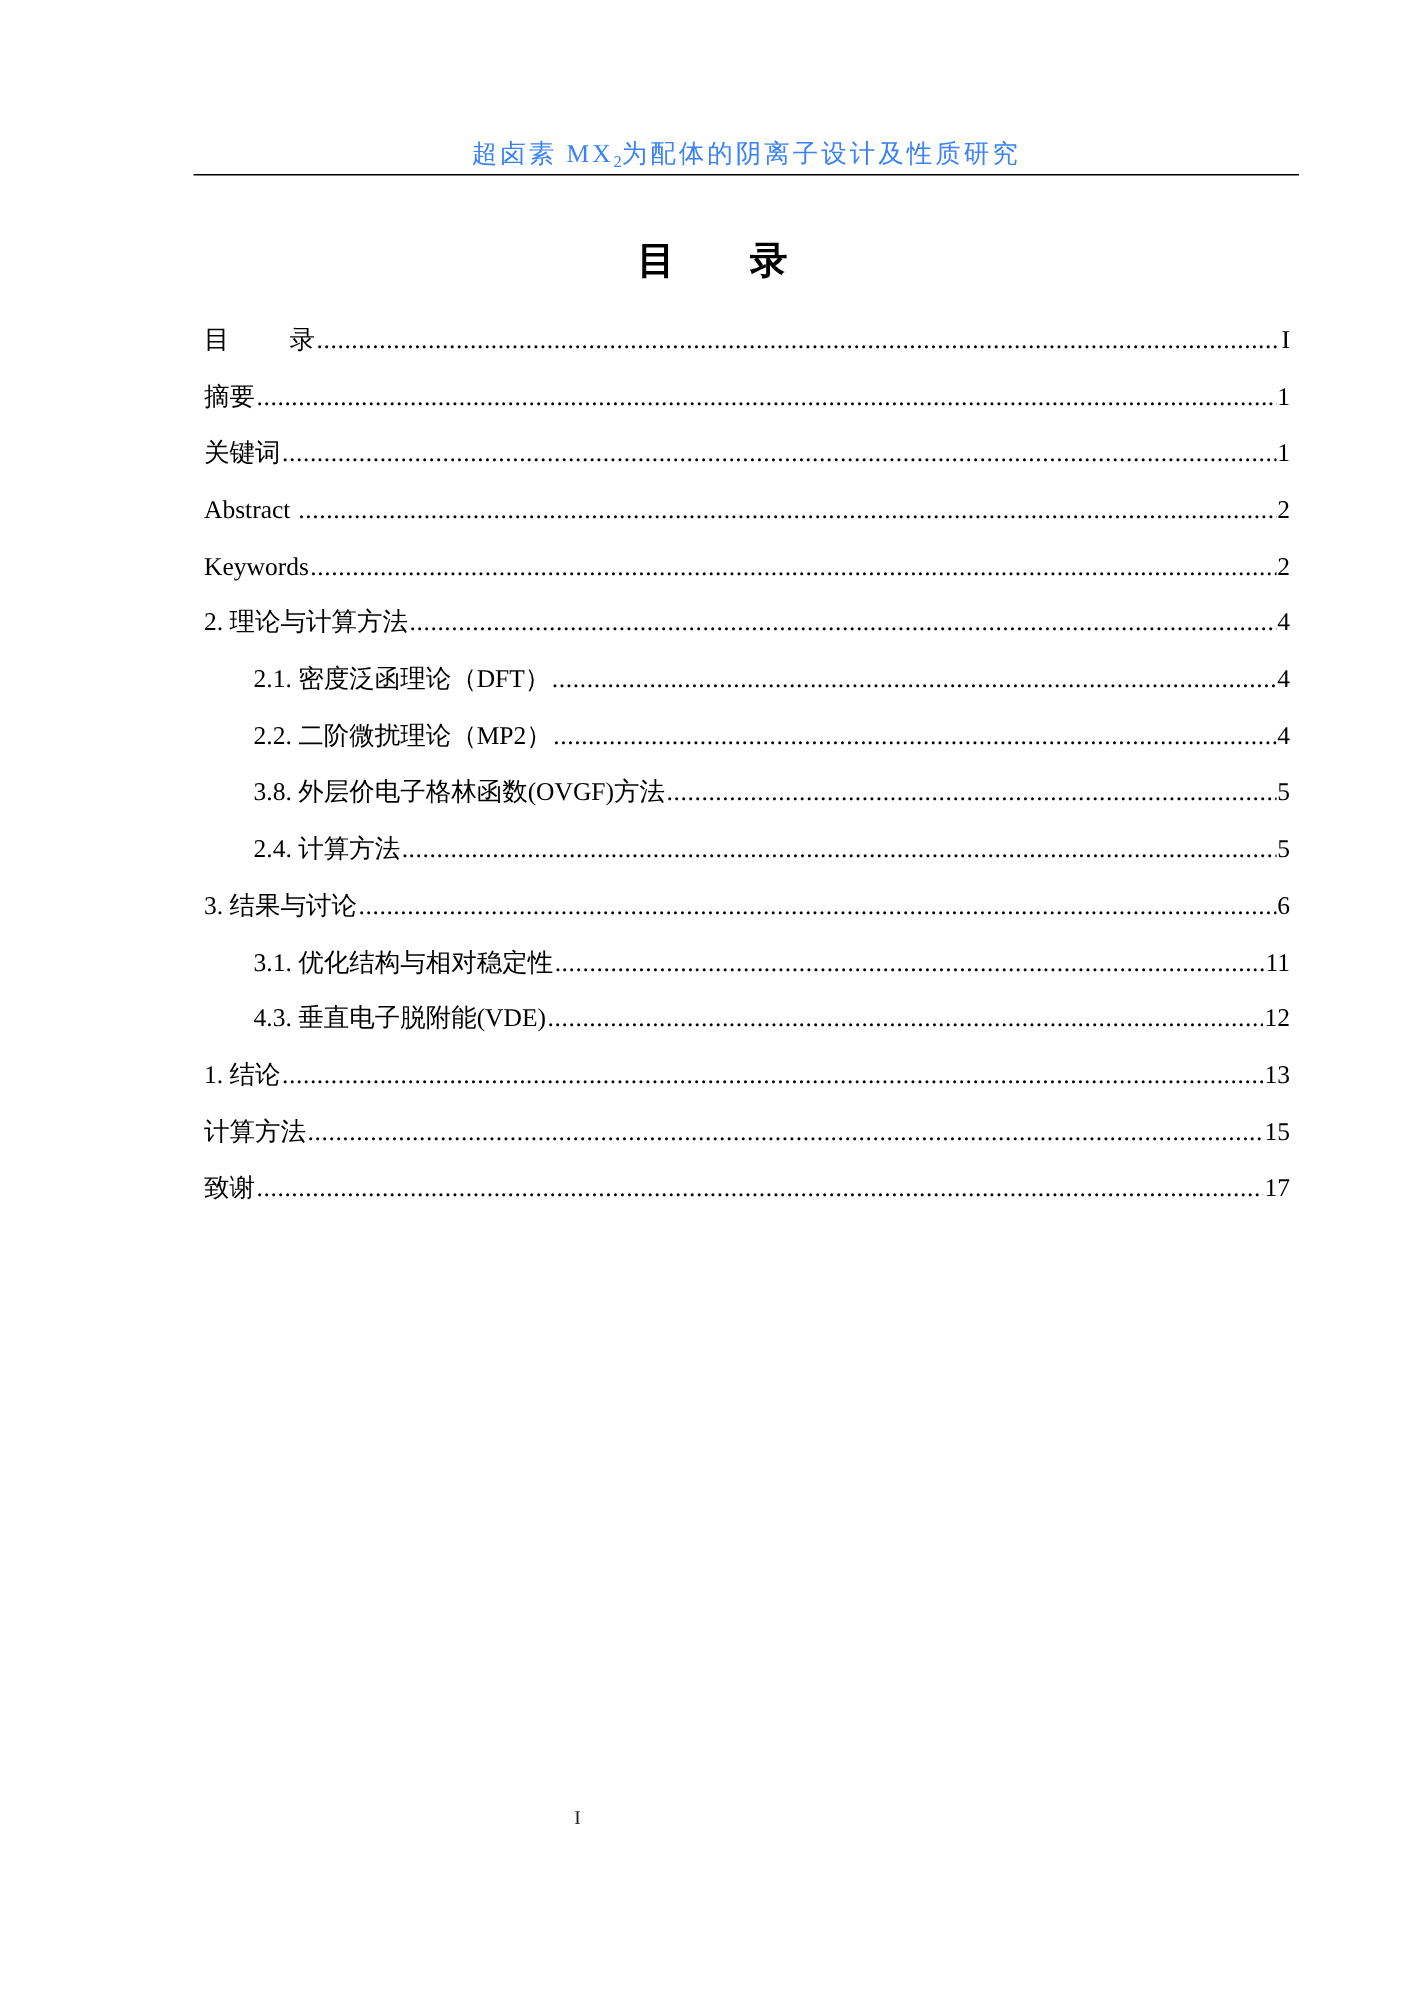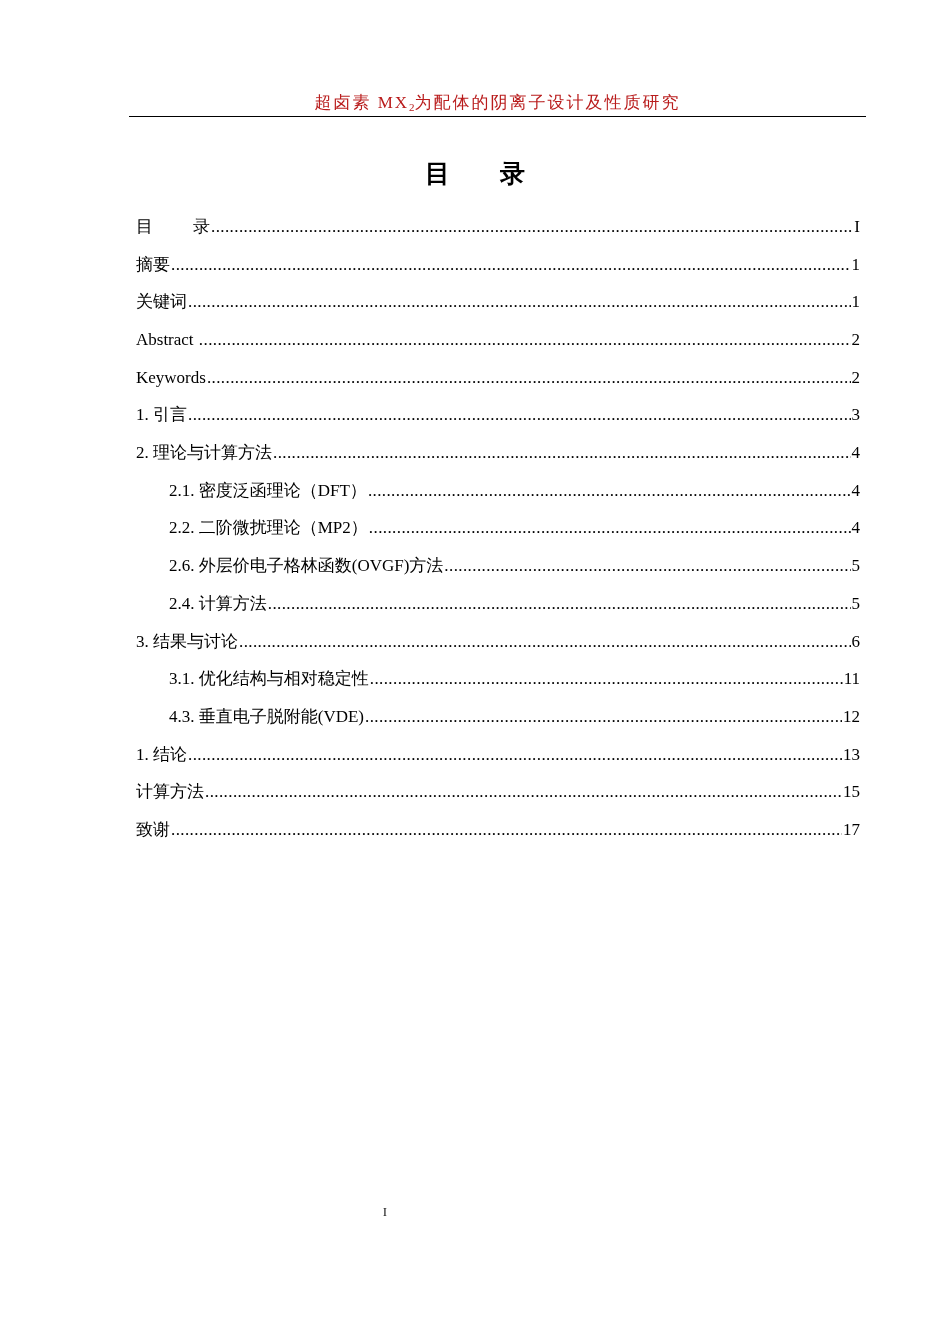--- a/index.html
+++ b/index.html
@@ -17,21 +17,21 @@
     }
     .running-header {
       position: absolute;
       left: 129px;
       top: 90px;
       width: 737px;
       text-align: center;
       font-size: 17px;
       letter-spacing: 2px;
       line-height: 26px;
-      color: #b91c1c;
+      color: #3b82f6;
     }
     .running-header sub {
       font-size: 11px;
       letter-spacing: 0;
       vertical-align: -3px;
     }
     .header-rule {
       position: absolute;
       left: 129px;
       top: 116px;
@@ -139,41 +139,36 @@
     <span class="toc-label" style="white-space:pre;text-align:right;">Abstract </span>
     <span class="toc-leader"></span>
     <span class="toc-page">2</span>
   </li>
   <li class="toc-entry level-1">
     <span class="toc-label">Keywords</span>
     <span class="toc-leader"></span>
     <span class="toc-page">2</span>
   </li>
   <li class="toc-entry level-1">
-    <span class="toc-label">1. 引言</span>
-    <span class="toc-leader"></span>
-    <span class="toc-page">3</span>
-  </li>
-  <li class="toc-entry level-1">
     <span class="toc-label">2. 理论与计算方法</span>
     <span class="toc-leader"></span>
     <span class="toc-page">4</span>
   </li>
   <li class="toc-entry level-2">
     <span class="toc-label">2.1. 密度泛函理论（DFT）</span>
     <span class="toc-leader"></span>
     <span class="toc-page">4</span>
   </li>
   <li class="toc-entry level-2">
     <span class="toc-label">2.2. 二阶微扰理论（MP2）</span>
     <span class="toc-leader"></span>
     <span class="toc-page">4</span>
   </li>
   <li class="toc-entry level-2">
-    <span class="toc-label">2.6. 外层价电子格林函数(OVGF)方法</span>
+    <span class="toc-label">3.8. 外层价电子格林函数(OVGF)方法</span>
     <span class="toc-leader"></span>
     <span class="toc-page">5</span>
   </li>
   <li class="toc-entry level-2">
     <span class="toc-label">2.4. 计算方法</span>
     <span class="toc-leader"></span>
     <span class="toc-page">5</span>
   </li>
   <li class="toc-entry level-1">
     <span class="toc-label">3. 结果与讨论</span>

